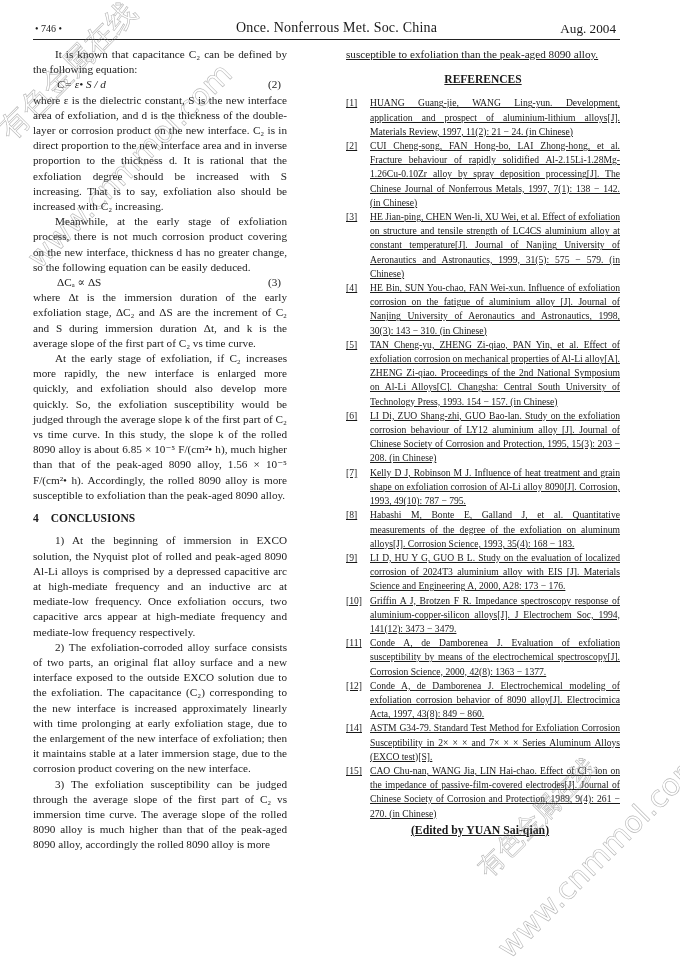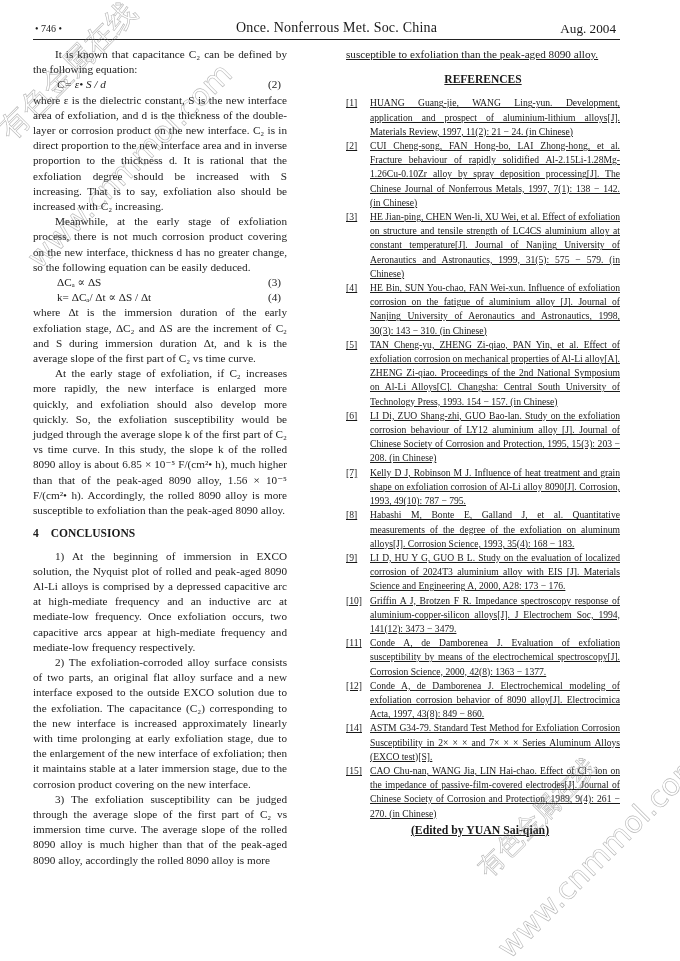--- a/index.html
+++ b/index.html
@@ -66,24 +66,20 @@
   <p class="par">It is known that capacitance C₂ can be defined by the following equation:</p>
   <div class="eq">
     <span class="i">C= ε• S / d</span>
     <span class="num">(2)</span>
   </div>
   <p class="noind">where ε is the dielectric constant, S is the new interface area of exfoliation, and d is the thickness of the double-layer or corrosion product on the new interface. C₂ is in direct proportion to the new interface area and in inverse proportion to the thickness d. It is rational that the exfoliation degree should be increased with S increasing. That is to say, exfoliation also should be increased with C₂ increasing.</p>
   <p class="par">Meanwhile, at the early stage of exfoliation process, there is not much corrosion product covering on the new interface, thickness d has no greater change, so the following equation can be easily deduced.</p>
   <div class="eq">
     <span>ΔCₐ ∝ ΔS</span>
     <span class="num">(3)</span>
-  </div>
-  <div class="eq">
-    <span>k= ΔCₐ/ Δt ∝ ΔS / Δt</span>
-    <span class="num">(4)</span>
   </div>
   <p class="noind">where Δt is the immersion duration of the early exfoliation stage, ΔC₂ and ΔS are the increment of C₂ and S during immersion duration Δt, and k is the average slope of the first part of C₂ vs time curve.</p>
   <p class="par">At the early stage of exfoliation, if C₂ increases more rapidly, the new interface is enlarged more quickly, and exfoliation should also develop more quickly. So, the exfoliation susceptibility would be judged through the average slope k of the first part of C₂ vs time curve. In this study, the slope k of the rolled 8090 alloy is about 6.85 × 10⁻⁵ F/(cm²• h), much higher than that of the peak-aged 8090 alloy, 1.56 × 10⁻⁵ F/(cm²• h). Accordingly, the rolled 8090 alloy is more susceptible to exfoliation than the peak-aged 8090 alloy.</p>
 
   <h2 class="sec">
     <span class="n">4</span><span>CONCLUSIONS</span>
   </h2>
   <p class="par">1) At the beginning of immersion in EXCO solution, the Nyquist plot of rolled and peak-aged 8090 Al-Li alloys is comprised by a depressed capacitive arc at high-mediate frequency and an inductive arc at mediate-low frequency. Once exfoliation occurs, two capacitive arcs appear at high-mediate frequency and mediate-low frequency respectively.</p>
   <p class="par">2) The exfoliation-corroded alloy surface consists of two parts, an original flat alloy surface and a new interface exposed to the outside EXCO solution due to the exfoliation. The capacitance (C₂) corresponding to the new interface is increased approximately linearly with time prolonging at early exfoliation stage, due to the enlargement of the new interface of exfoliation; then it maintains stable at a later immersion stage, due to the corrosion product covering on the new interface.</p>
   <p class="par">3) The exfoliation susceptibility can be judged through the average slope of the first part of C₂ vs immersion time curve. The average slope of the rolled 8090 alloy is much higher than that of the peak-aged 8090 alloy, accordingly the rolled 8090 alloy is more</p>

